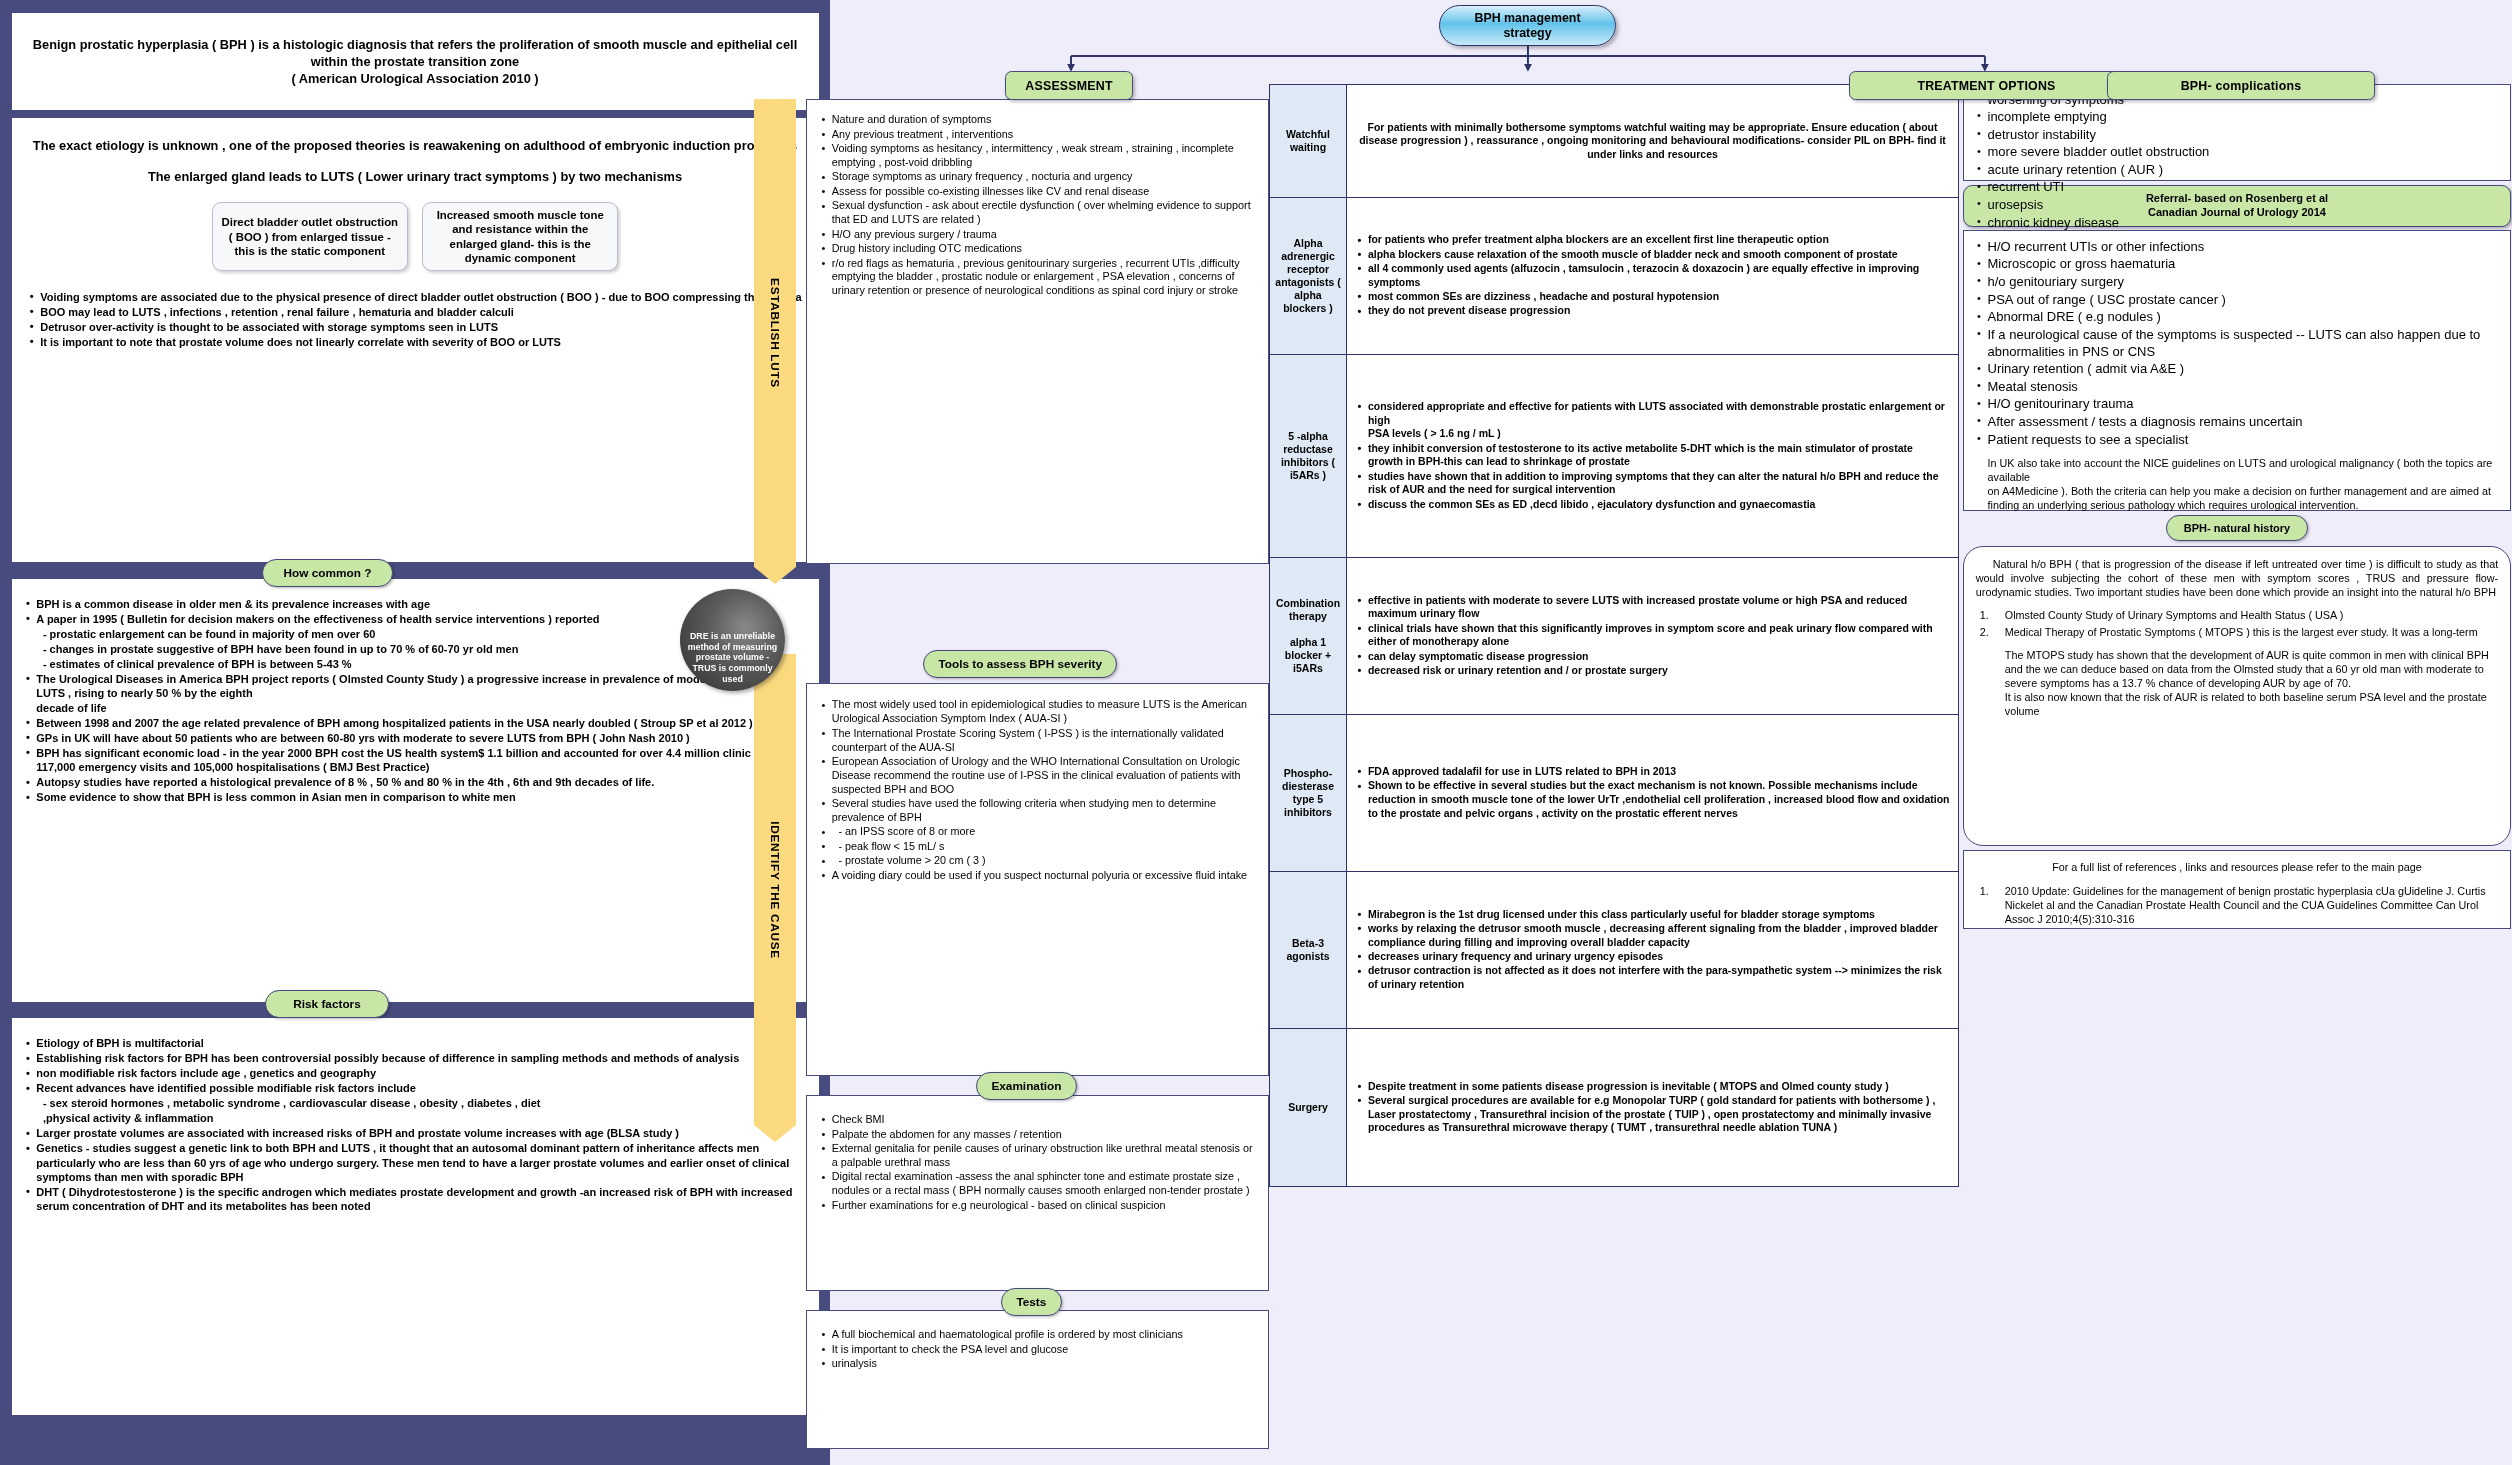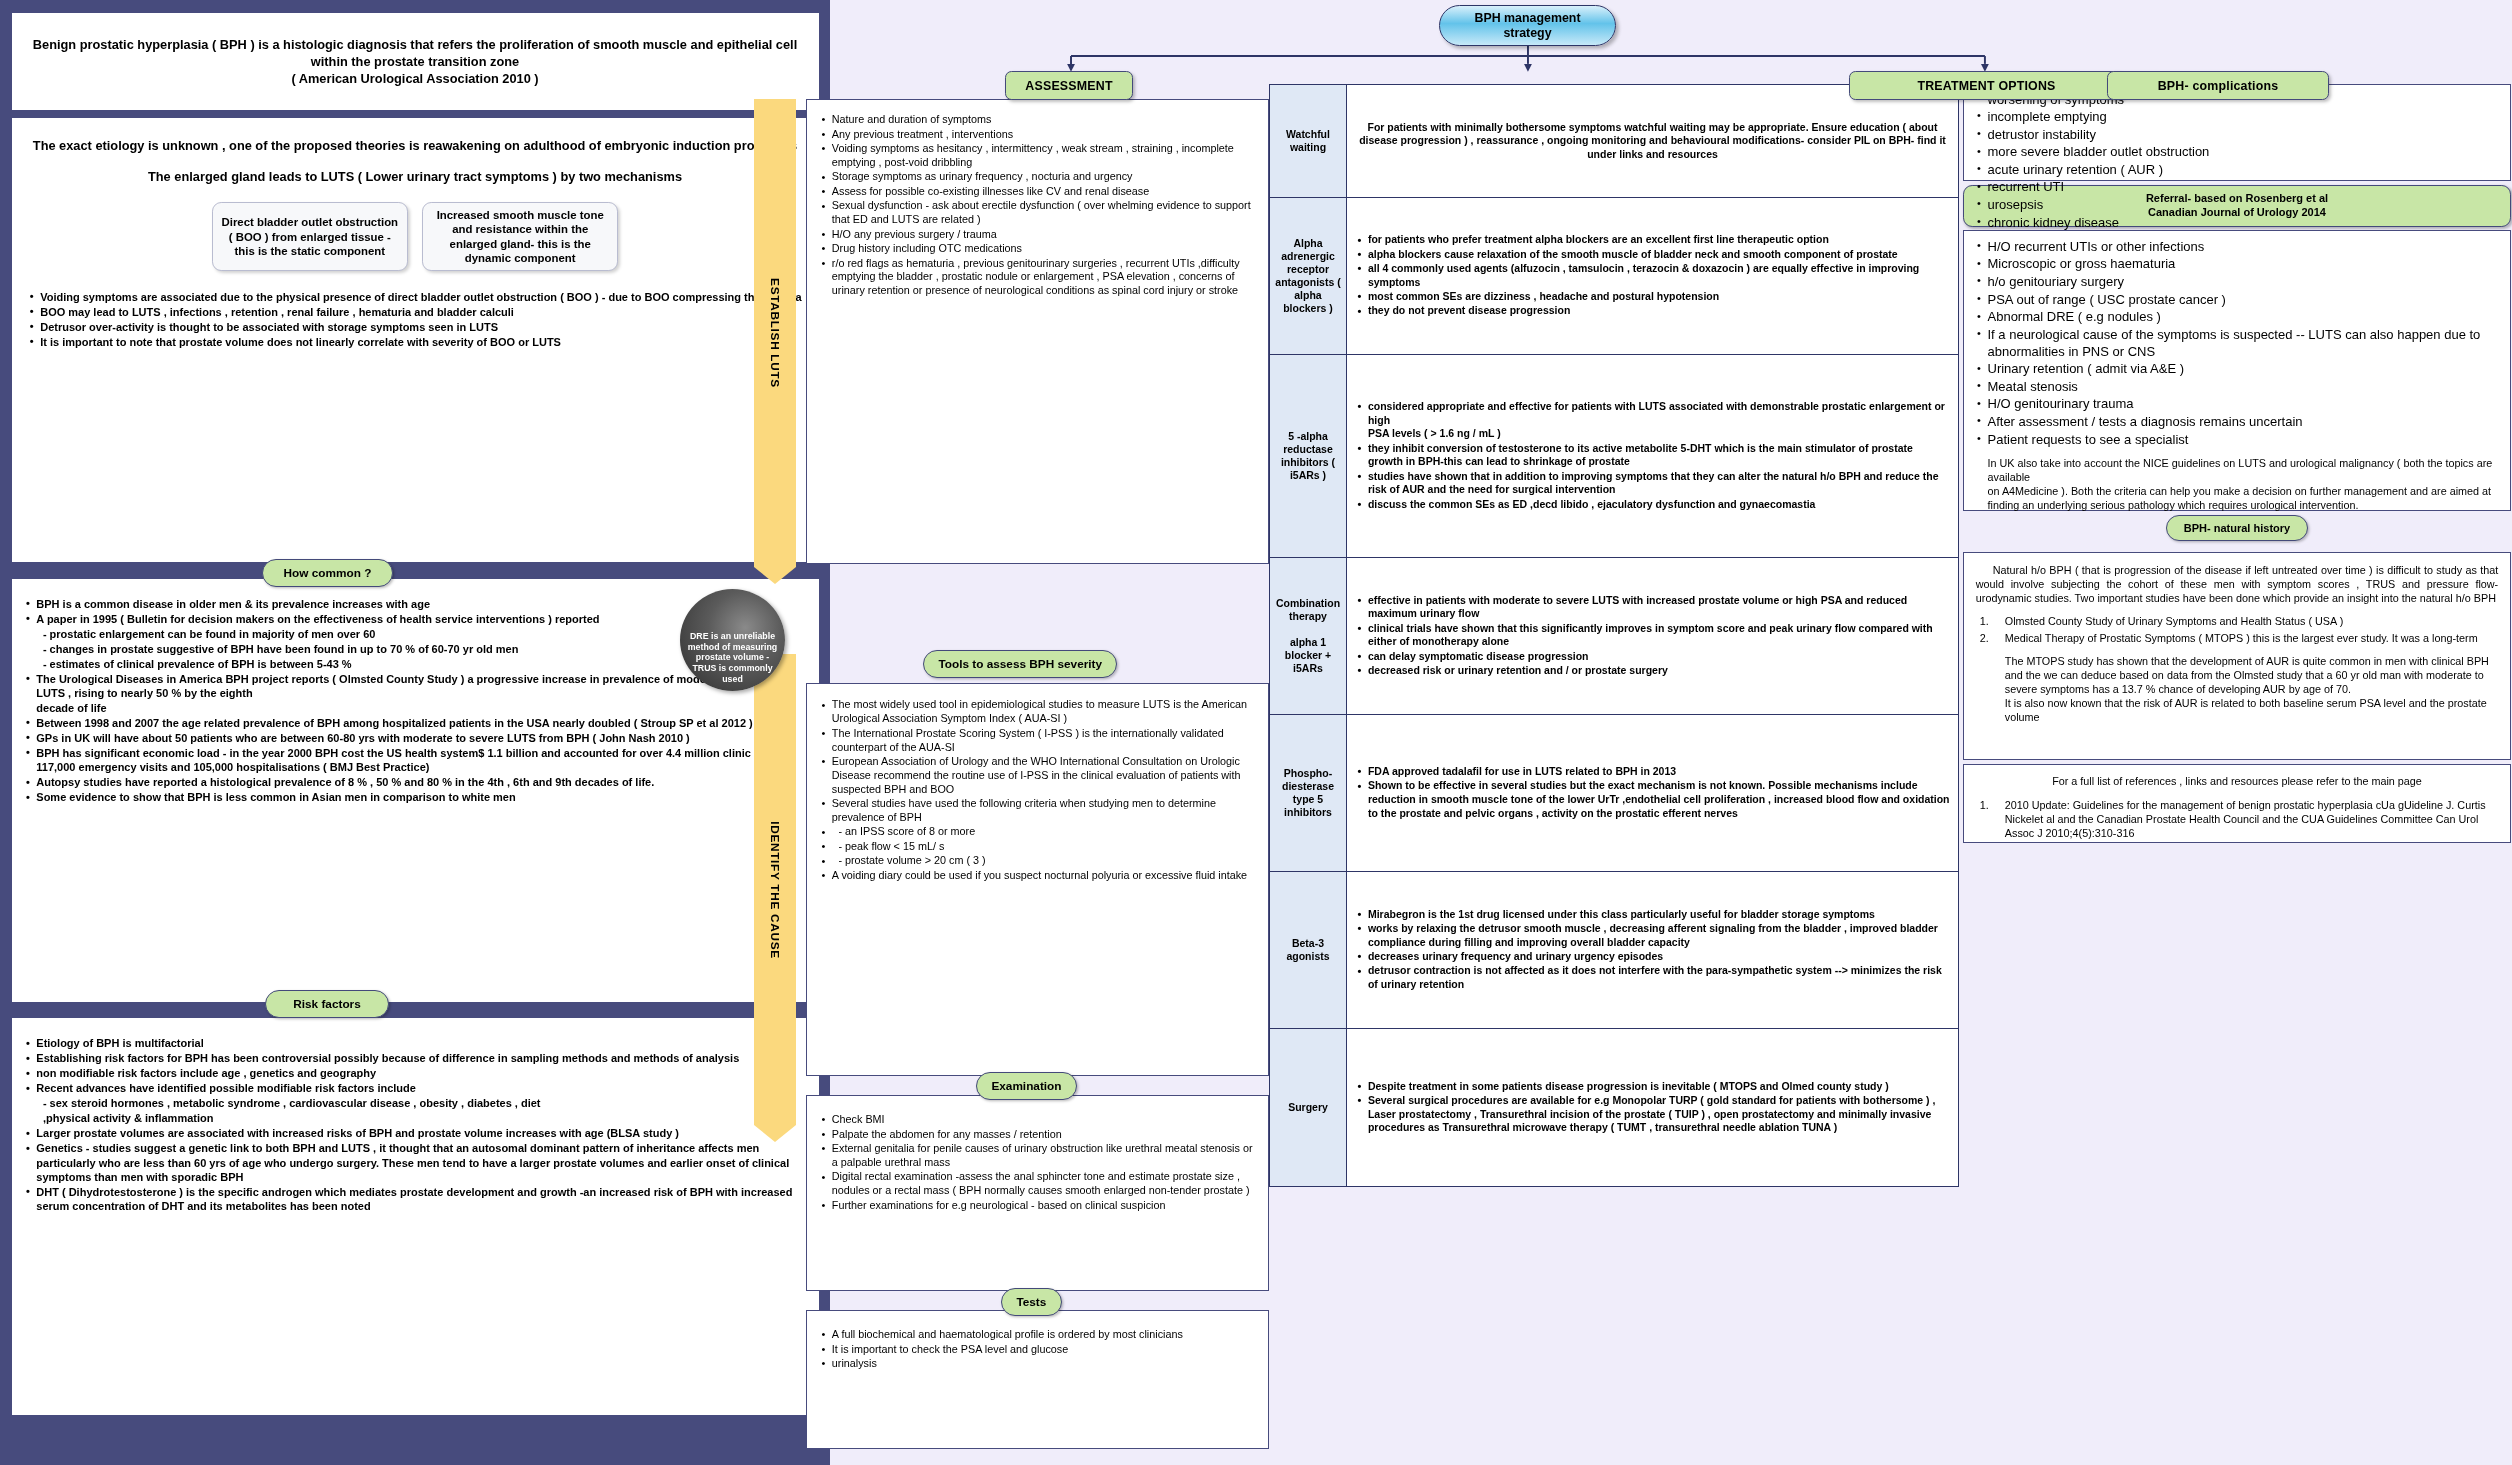--- a/index.html
+++ b/index.html
@@ -351,21 +351,21 @@
 
   <div class="header-tab" style="left:259px; top:71px; width:128px;">
     <span>ASSESSMENT</span>
   </div>
   <div class="header-tab" style="left:1103px; top:71px; width:275px;">
     <span>TREATMENT OPTIONS</span>
   </div>
 
 </div>
 
-<div class="header-tab" style="position:absolute; left:2107px; top:71px; width:222px; z-index:35;">
+<div class="header-tab" style="position:absolute; left:2107px; top:71px; width:268px; z-index:35;">
   <span>BPH- complications</span>
 </div>
 
 <div id="mid-col">
 
   <div class="arrow-band" style="top:99px; height:468px;">
     <span class="lbl">ESTABLISH   LUTS</span>
     <span class="tip"></span>
   </div>
 
@@ -545,21 +545,21 @@
       <li>Patient requests to see a specialist</li>
     </ul>
     <p class="nw" style="padding-left:13px;">In UK  also take into account the NICE guidelines on LUTS and urological malignancy ( both the topics are available
 on A4Medicine ). Both the criteria can help you make a decision on further management and are aimed at finding an underlying serious pathology which requires urological intervention.</p>
   </div>
 
   <div style="text-align:center; margin-top:3.9px;">
     <span class="pill-round">BPH- natural history</span>
   </div>
 
-  <div class="right-panel" style="margin-top:11px; height:208px; padding:9.2px 11.8px;">
+  <div class="right-panel" style="margin-top:5px; height:300px; padding:9.2px 11.8px;border-radius:20px;">
     <p style="margin-top:1.3px; text-align:justify; text-indent:17px;">Natural h/o BPH ( that is progression of the disease if left untreated over time ) is difficult to study as that would involve subjecting the cohort of these men with symptom scores , TRUS and pressure flow-urodynamic studies. Two important studies have been done which provide an insight into the natural h/o BPH</p>
     <ol class="num" style="margin-top:9.2px;">
       <li>Olmsted County Study of Urinary Symptoms and Health Status ( USA )</li>
       <li>Medical Therapy of Prostatic Symptoms ( MTOPS ) this is the largest ever study. It was a long-term</li>
     </ol>
     <p class="nw" style="margin-top:9.2px; padding-left:29px;">The MTOPS study has shown that the development of AUR is quite common in men with clinical BPH and the we can deduce based on data from the Olmsted study that a 60 yr old man with moderate to severe symptoms has a 13.7 % chance of developing AUR by age of 70.
 It is also now known that the risk of AUR is related to both baseline serum PSA level and the prostate volume</p>
   </div>
 
   <div class="right-panel" style="margin-top:3.9px; height:79px; padding:9.2px 11.8px;">

